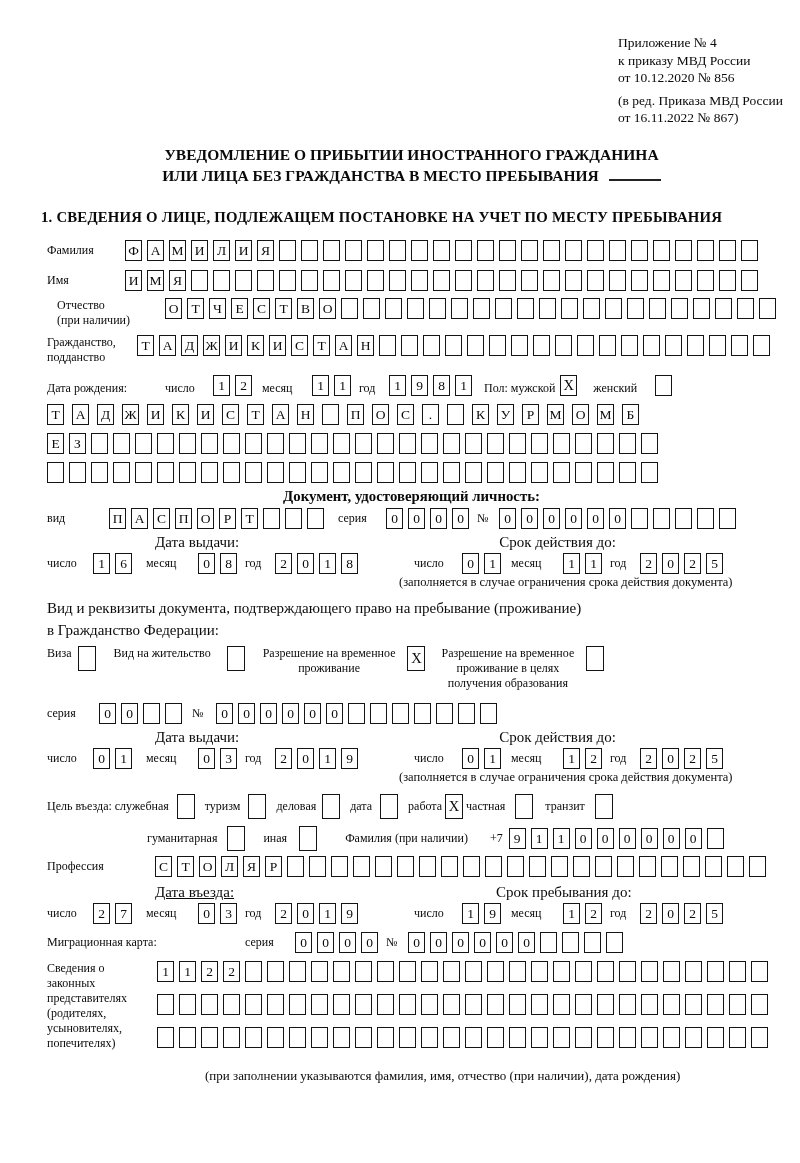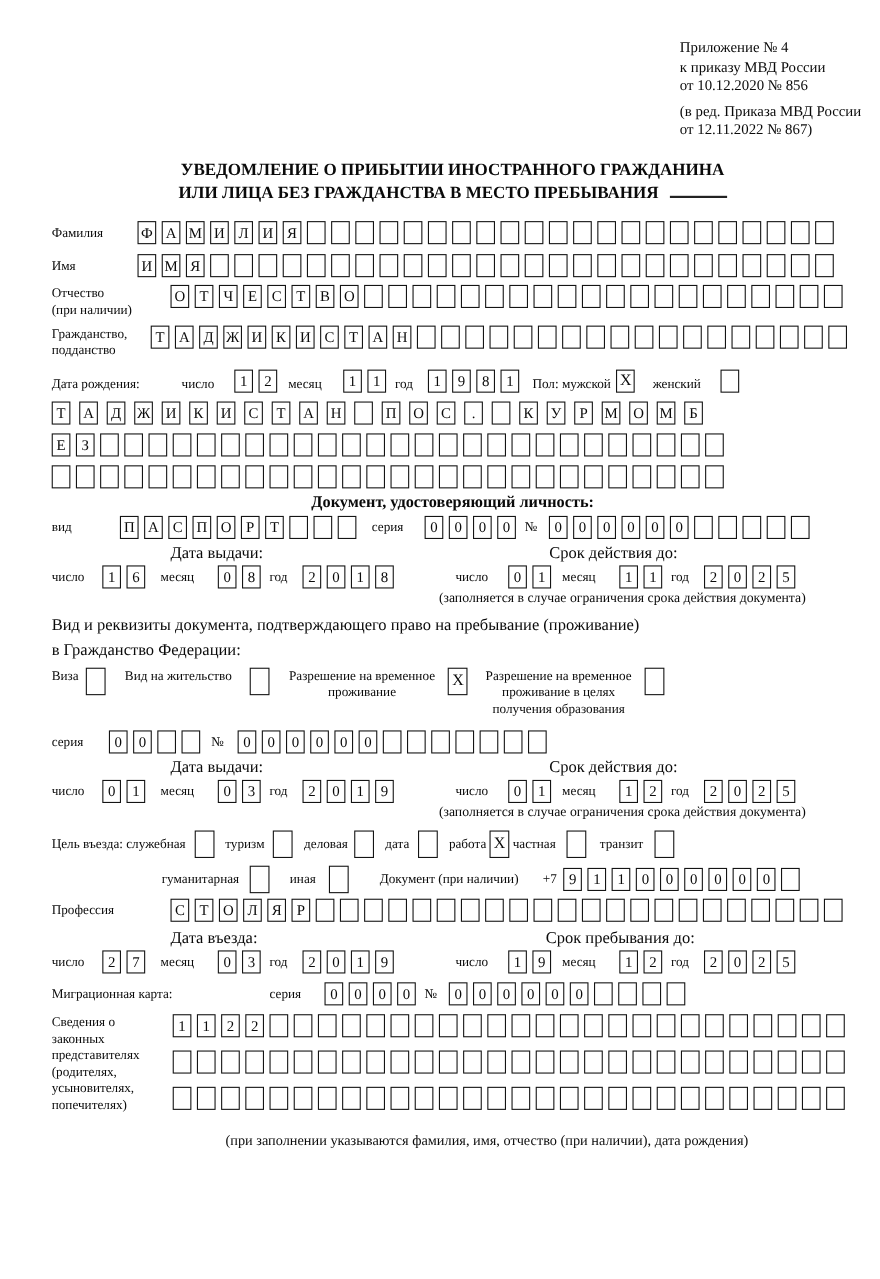--- a/index.html
+++ b/index.html
@@ -32,31 +32,32 @@
 </style>
 </head>
 <body>
 
 <div class="page">
   <div class="hdr">
     <div>Приложение № 4</div>
     <div>к приказу МВД России</div>
     <div>от 10.12.2020 № 856</div>
     <div class="gap-top">(в ред. Приказа МВД России</div>
-    <div>от 12.11.2022 № 867)</div>
+    <div>от 16.11.2022 № 867)</div>
   </div>
 
 
   <div class="title">
     <div>УВЕДОМЛЕНИЕ О ПРИБЫТИИ ИНОСТРАННОГО ГРАЖДАНИНА</div>
     <div>
       <span>ИЛИ ЛИЦА БЕЗ ГРАЖДАНСТВА В МЕСТО ПРЕБЫВАНИЯ</span><span class="under"></span>
     </div>
   </div>
 
+  <div class="sec-head">1. СВЕДЕНИЯ О ЛИЦЕ, ПОДЛЕЖАЩЕМ ПОСТАНОВКЕ НА УЧЕТ ПО МЕСТУ ПРЕБЫВАНИЯ</div>
 
   <div class="lines">
       <div class="line" style="margin-top: 14px;">
         <span class="lbl" style="width: 78px;">Фамилия</span>
         <span class="cells" style="column-gap: 5px;">
           <div class="cell">Ф</div>
           <div class="cell">А</div>
           <div class="cell">М</div>
           <div class="cell">И</div>
           <div class="cell">Л</div>
@@ -113,21 +114,21 @@
           <div class="cell"></div>
           <div class="cell"></div>
           <div class="cell"></div>
           <div class="cell"></div>
           <div class="cell"></div>
           <div class="cell"></div>
           <div class="cell"></div>
           <div class="cell"></div>
         </span>
       </div>
-      <div class="line start" style="margin-top: 7px;">
+      <div class="line start" style="margin-top: 7px; justify-content: flex-end;">
         <span class="lbl" style="width: 108px;">Отчество
 (при наличии)</span>
         <span class="cells" style="column-gap: 5px;">
           <div class="cell">О</div>
           <div class="cell">Т</div>
           <div class="cell">Ч</div>
           <div class="cell">Е</div>
           <div class="cell">С</div>
           <div class="cell">Т</div>
           <div class="cell">В</div>
@@ -476,21 +477,21 @@
         <span class="lbl" style="margin-left: 3px;">частная</span>
         <div class="cbx" style="margin-left: 10px;"></div>
         <span class="lbl" style="margin-left: 12px;">транзит</span>
         <div class="cbx" style="margin-left: 10px;"></div>
       </div>
       <div class="line" style="margin-top: 7px; margin-left: 100px;">
         <span class="lbl">гуманитарная</span>
         <div class="cbx" style="margin-left: 10px;"></div>
         <span class="lbl" style="margin-left: 18px;">иная</span>
         <div class="cbx" style="margin-left: 12px;"></div>
-        <span class="lbl" style="margin-left: 28px;">Документ (при наличии)</span>
+        <span class="lbl" style="margin-left: 28px;">Фамилия (при наличии)</span>
         <span class="lbl" style="margin-left: 22px;">+7</span>
         <span class="cells" style="column-gap: 5px; margin-left: 6px;">
           <div class="cell">9</div>
           <div class="cell">1</div>
           <div class="cell">1</div>
           <div class="cell">0</div>
           <div class="cell">0</div>
           <div class="cell">0</div>
           <div class="cell">0</div>
           <div class="cell">0</div>
@@ -525,21 +526,21 @@
           <div class="cell"></div>
           <div class="cell"></div>
           <div class="cell"></div>
           <div class="cell"></div>
           <div class="cell"></div>
           <div class="cell"></div>
           <div class="cell"></div>
         </span>
       </div>
       <div class="dual" style="margin-top: 7px;">
-        <span style="margin-left: 108px;">Дата въезда:</span>
+        <span style="margin-left: 108px; text-decoration: underline;">Дата въезда:</span>
         <span style="margin-left: 262px;">Срок пребывания до:</span>
       </div>
       <div class="line" style="margin-top: 2px;">
         <span class="lbl" style="width: 46px;">число</span>
         <span class="cells" style="column-gap: 5px;">
           <div class="cell">2</div>
           <div class="cell">7</div>
         </span>
         <span class="lbl" style="width: 52px; margin-left: 14px;">месяц</span>
         <span class="cells" style="column-gap: 5px;">

